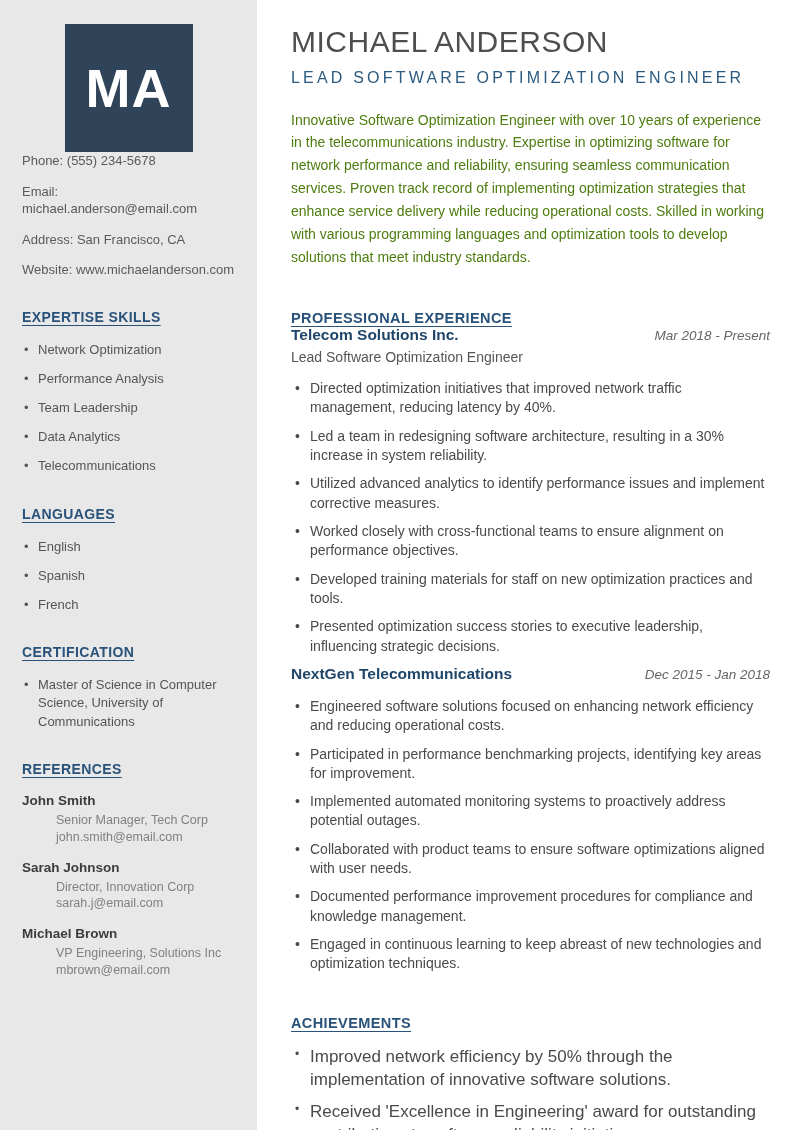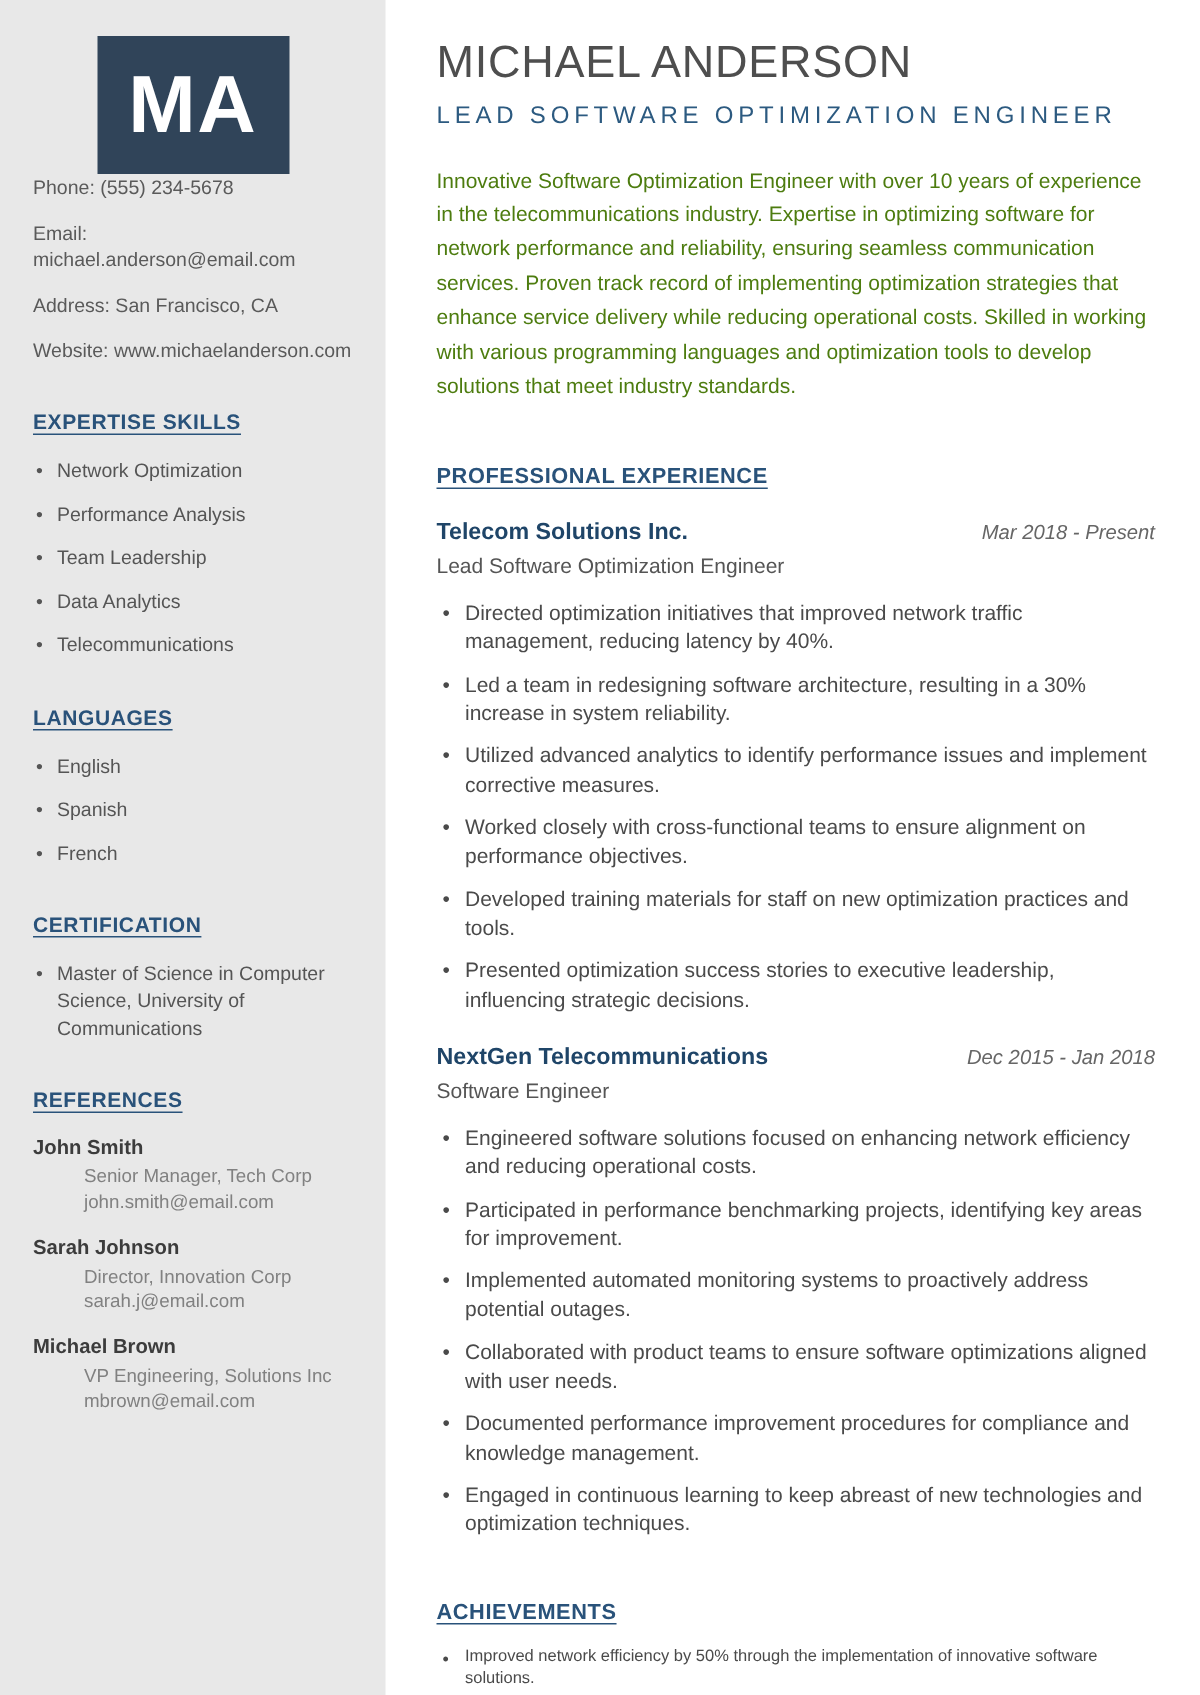--- a/index.html
+++ b/index.html
@@ -19,21 +19,21 @@
 
   
   .sidebar {
     width: 257px;
     min-width: 257px;
     background: #e8e8e8;
     padding: 24px 22px 20px 22px;
   }
   .avatar {
     width: 128px;
-    height: 92px;
+    height: 128px;
     margin: 0 auto;
     background: #304459;
     color: #ffffff;
     display: flex;
     align-items: center;
     justify-content: center;
     font-size: 54px;
     font-weight: bold;
     letter-spacing: 1px;
   }
@@ -110,21 +110,21 @@
   }
   .section-heading {
     margin-top: 41px;
     font-size: 14.5px;
     font-weight: bold;
     color: #29527a;
     letter-spacing: 0.4px;
     text-decoration: underline;
     text-underline-offset: 3px;
   }
-  .job { margin-top: 20px; }
+  .job { }
   .job-head {
     display: flex;
     justify-content: space-between;
     align-items: baseline;
   }
   .company {
     font-size: 15.5px;
     font-weight: bold;
     color: #1f4568;
   }
@@ -146,21 +146,21 @@
     line-height: 1.38;
     padding-left: 19px;
     margin-bottom: 9px;
   }
   ul.bullets li::before {
     content: "•";
     position: absolute;
     left: 4px;
     color: #4a4a4a;
   }
-  ul.bullets.small li { font-size: 11px; margin-bottom: 8px; }
+  ul.bullets.small li { font-size: 17px; margin-bottom: 8px; }
   ul.bullets.small li::before { font-size: 12px; top: 1px; }
   .ach-list { margin-top: 16px; }
 </style>
 </head>
 <body>
 
 <div class="page">
 
   <aside class="sidebar">
 
@@ -271,21 +271,20 @@
 
           <li>Presented optimization success stories to executive leadership, influencing strategic decisions.</li>
         </ul>
     </div>
 
     <div class="job">
       <div class="job-head">
         <span class="company">NextGen Telecommunications</span>
         <span class="dates">Dec 2015 - Jan 2018</span>
       </div>
-      <div class="job-role">Software Engineer</div>
       <ul class="bullets">
 
           <li>Engineered software solutions focused on enhancing network efficiency and reducing operational costs.</li>
 
           <li>Participated in performance benchmarking projects, identifying key areas for improvement.</li>
 
           <li>Implemented automated monitoring systems to proactively address potential outages.</li>
 
           <li>Collaborated with product teams to ensure software optimizations aligned with user needs.</li>
 

